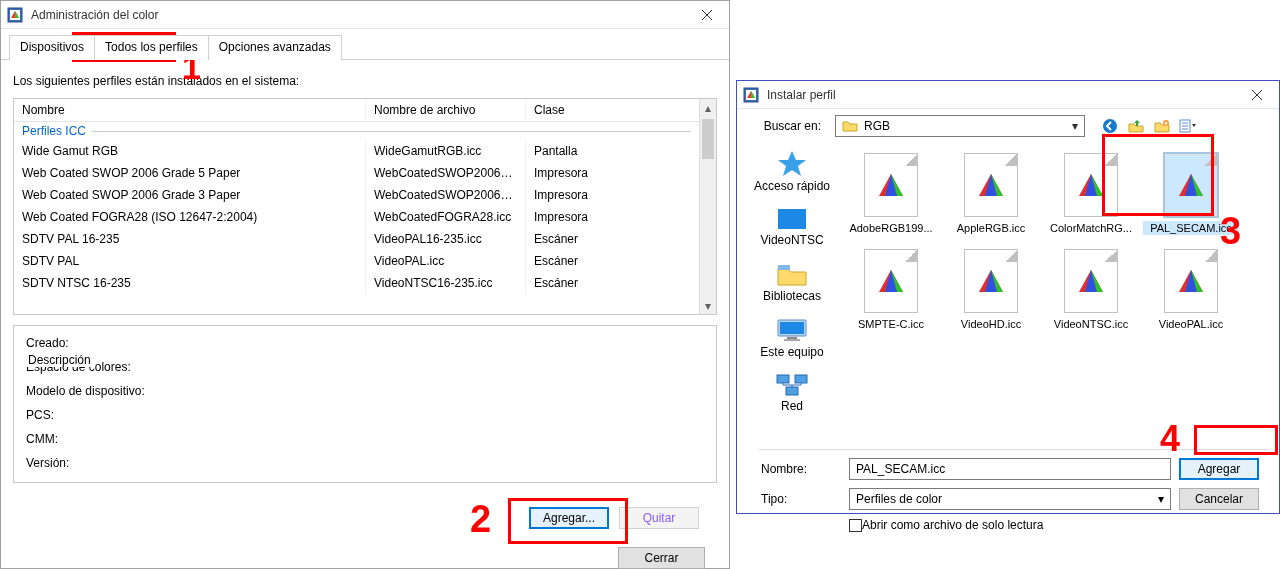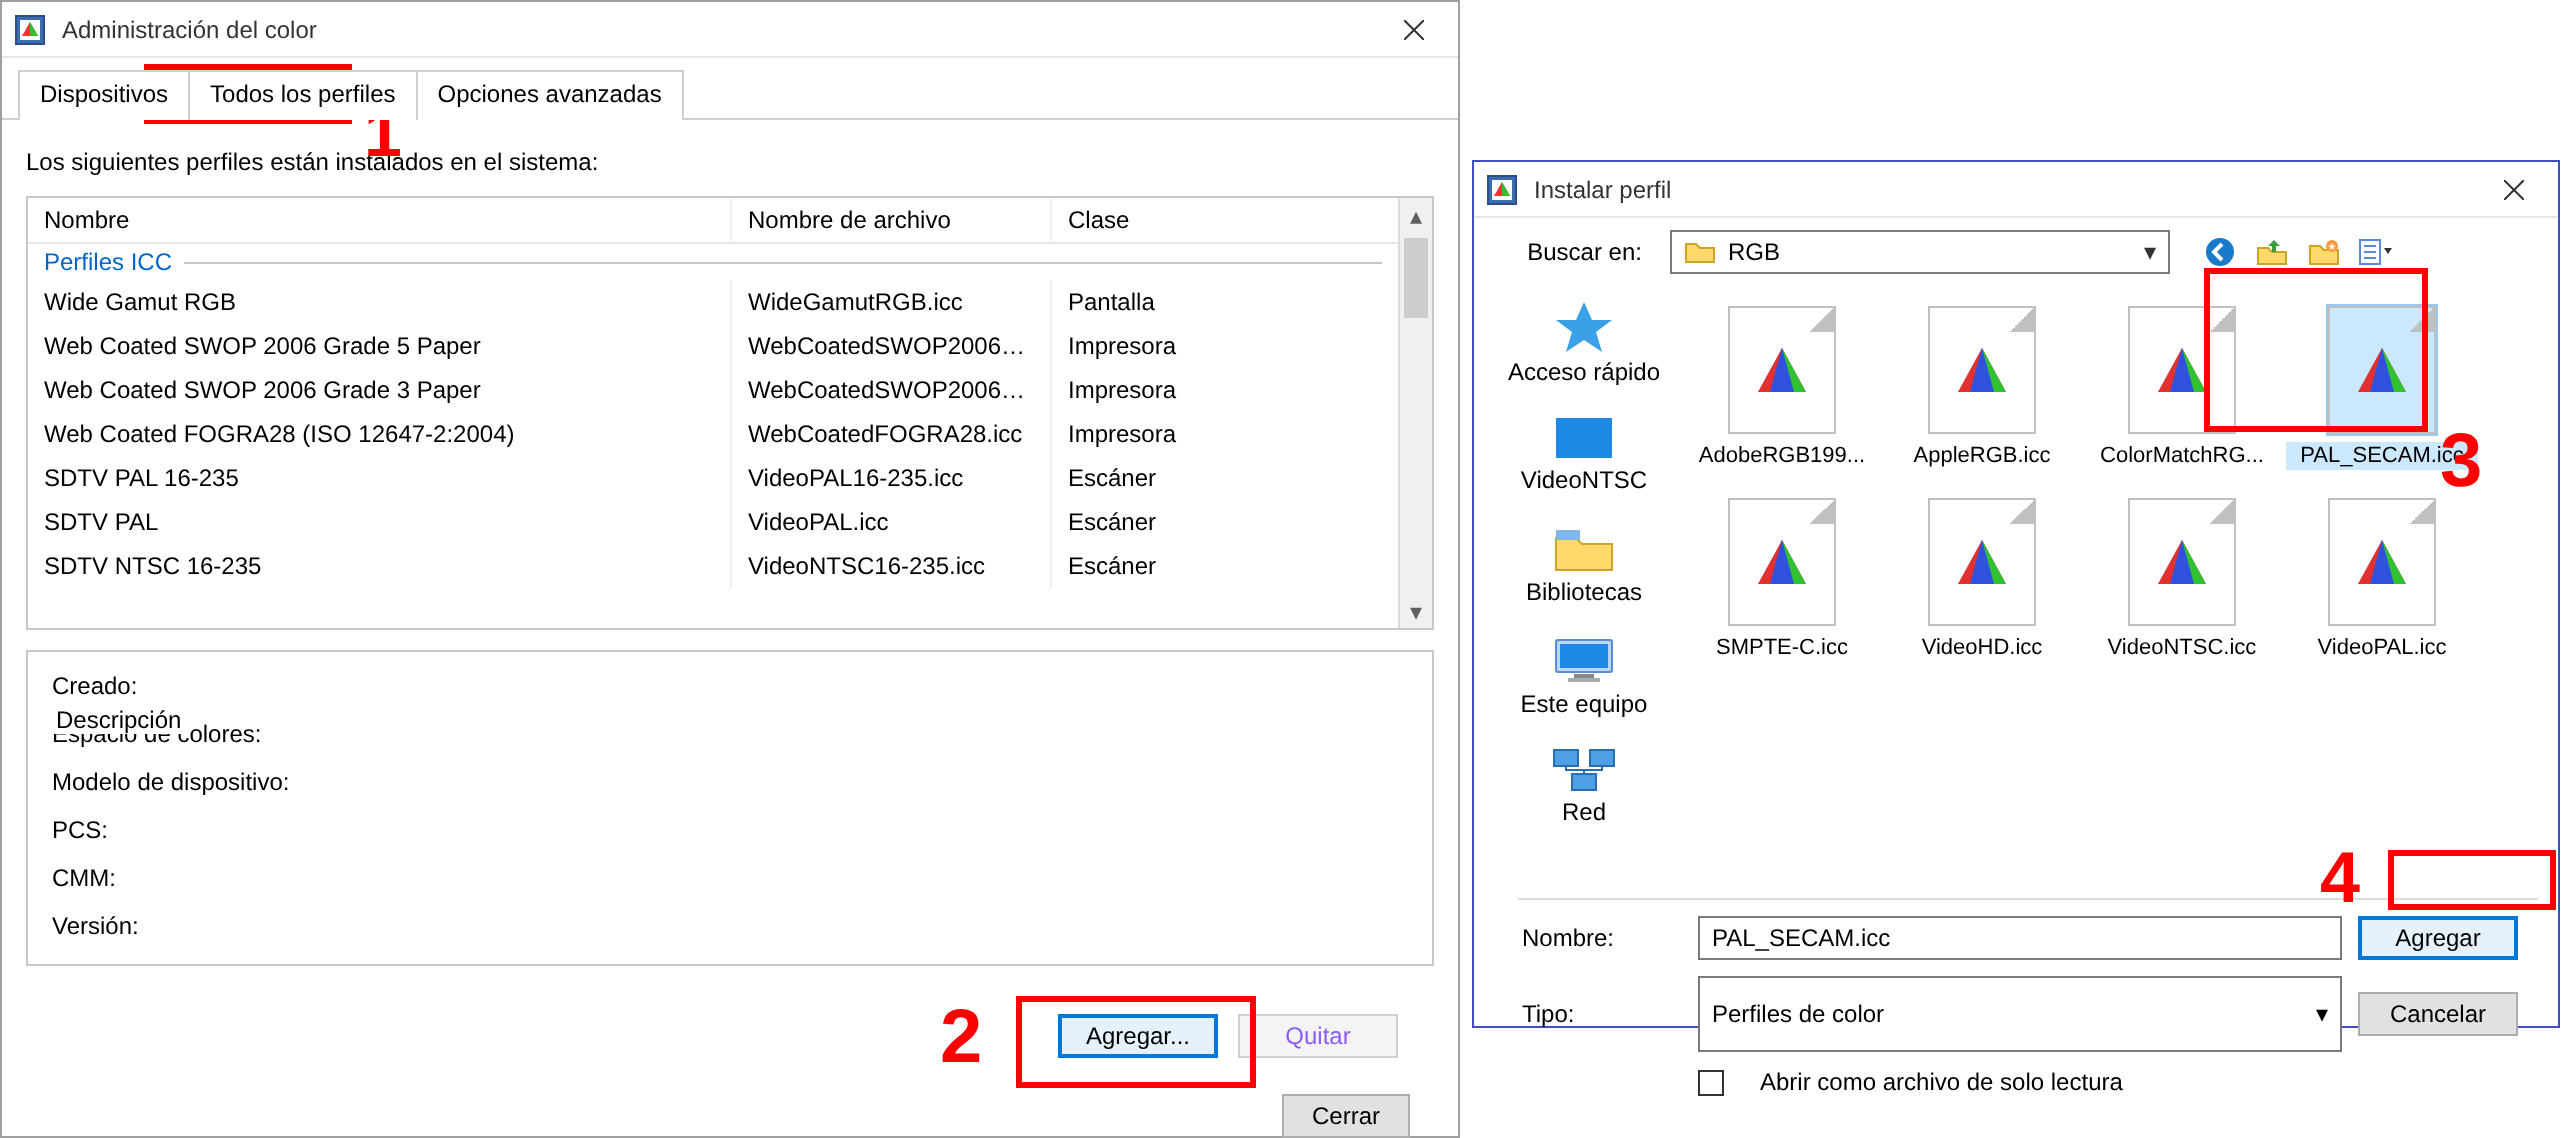--- a/index.html
+++ b/index.html
@@ -71,23 +71,23 @@
   .file-item { width: 96px; height: 96px; display:flex; flex-direction:column; align-items:center; justify-content:flex-start; padding-top:6px; margin: 0 2px; }
   .file-item.selected .thumb { outline: 1px solid #99c9ef; background:#cce8ff; }
   .file-item.selected .fname { background:#cce8ff; }
   .thumb { width:54px; height:64px; border:1px solid #c0c0c0; background:#fff; display:flex; align-items:center; justify-content:center; position:relative; }
   .thumb .fold { position:absolute; top:0; right:0; width:12px; height:12px; background:linear-gradient(135deg, transparent 50%, #c0c0c0 50%); }
   .fname { margin-top:4px; font-size:11px; text-align:center; width:100%; white-space:nowrap; overflow:hidden; text-overflow:ellipsis; padding: 1px 2px;}
 
   .bottom-area { border-top:1px solid #dcdcdc; padding-top:8px; display:grid; grid-template-columns: 82px 1fr 90px; column-gap:8px; row-gap:8px; align-items:center;margin-left:12px; }
   .bottom-area .rlabel { text-align:left; padding-left: 2px;}
   .text-input { height:22px; border:1px solid #7a7a7a; padding:0 6px; display:flex; align-items:center; background:#fff; }
-  .combo2 { height:38px; border:1px solid #7a7a7a; background:#fff; display:flex; align-items:center; padding-left:6px; }
+  .combo2 { height:22px; border:1px solid #7a7a7a; background:#fff; display:flex; align-items:center; padding-left:6px; }
   .combo2 .dd { margin-left:auto; width:18px; display:flex; align-items:center; justify-content:center; }
-  .chk { display:flex; align-items:center; gap:18px; grid-column: 2 / 3;}
+  .chk { display:flex; align-items:center; gap:0; grid-column: 2 / 3;}
   .chk .box { width:13px; height:13px; border:1px solid #333; background:#fff; }
 
   
   svg { display:block; }
 </style>
 </head>
 <body>
 
 <div class="win1">
   <div class="titlebar">
@@ -183,21 +183,21 @@
       <div class="desc-row">CMM:</div>
       <div class="desc-row">Versión:</div>
     </div>
 
     <div class="w1-btnrow">
       <div class="btn blue" style="width:80px">Agregar...</div>
       <div class="btn disabled" style="width:80px">Quitar</div>
     </div>
 
     <div class="w1-closerow">
-      <div class="btn" style="width:64px">Cerrar</div>
+      <div class="btn" style="width:87px">Cerrar</div>
     </div>
   </div>
 </div>
 
 <div class="win2">
   <div class="titlebar">
     <span class="icon-slot">
       <svg width="16" height="16" viewBox="0 0 16 16">
           <rect x="1" y="1" width="14" height="14" fill="#3b6db5" stroke="#2a4e85"></rect>
           <rect x="3" y="3" width="10" height="10" fill="#fff"></rect>

